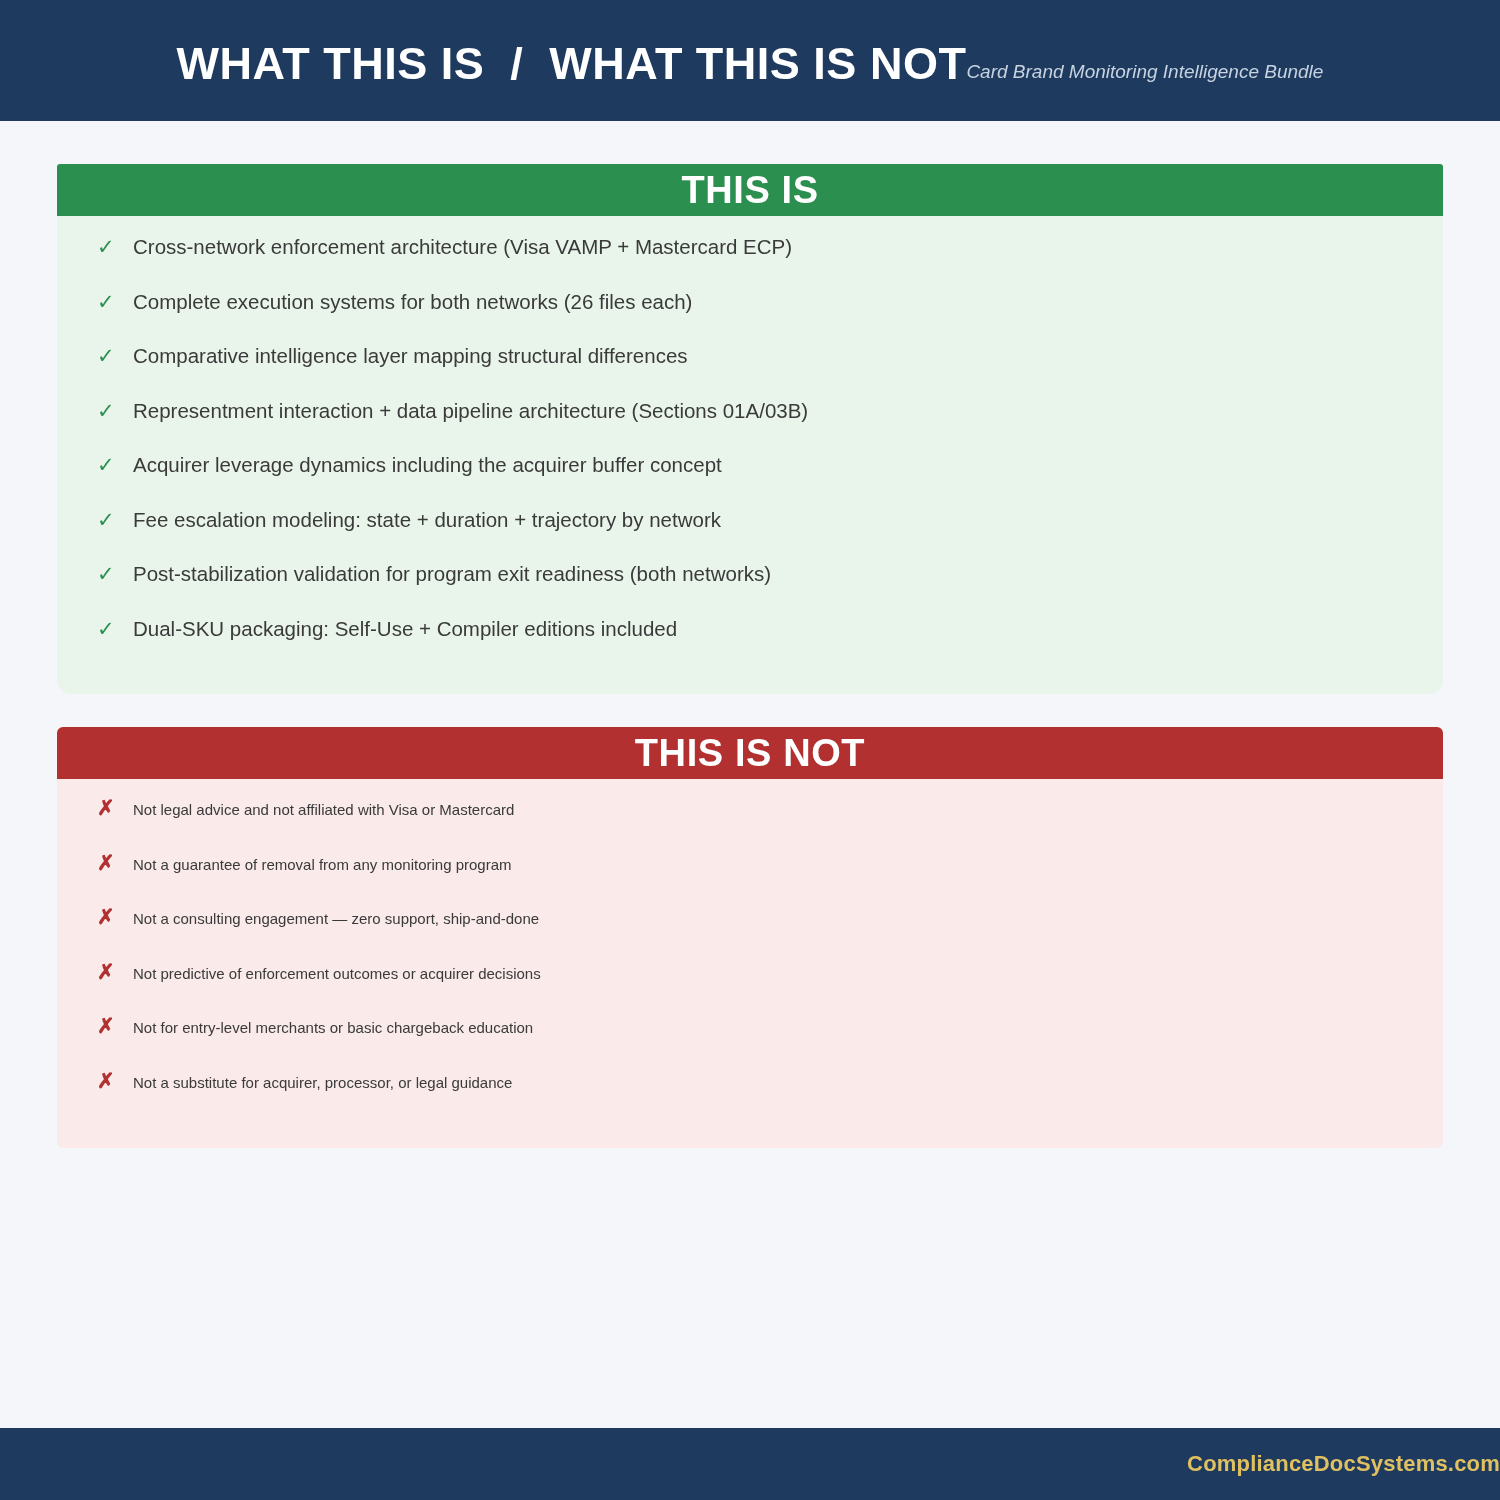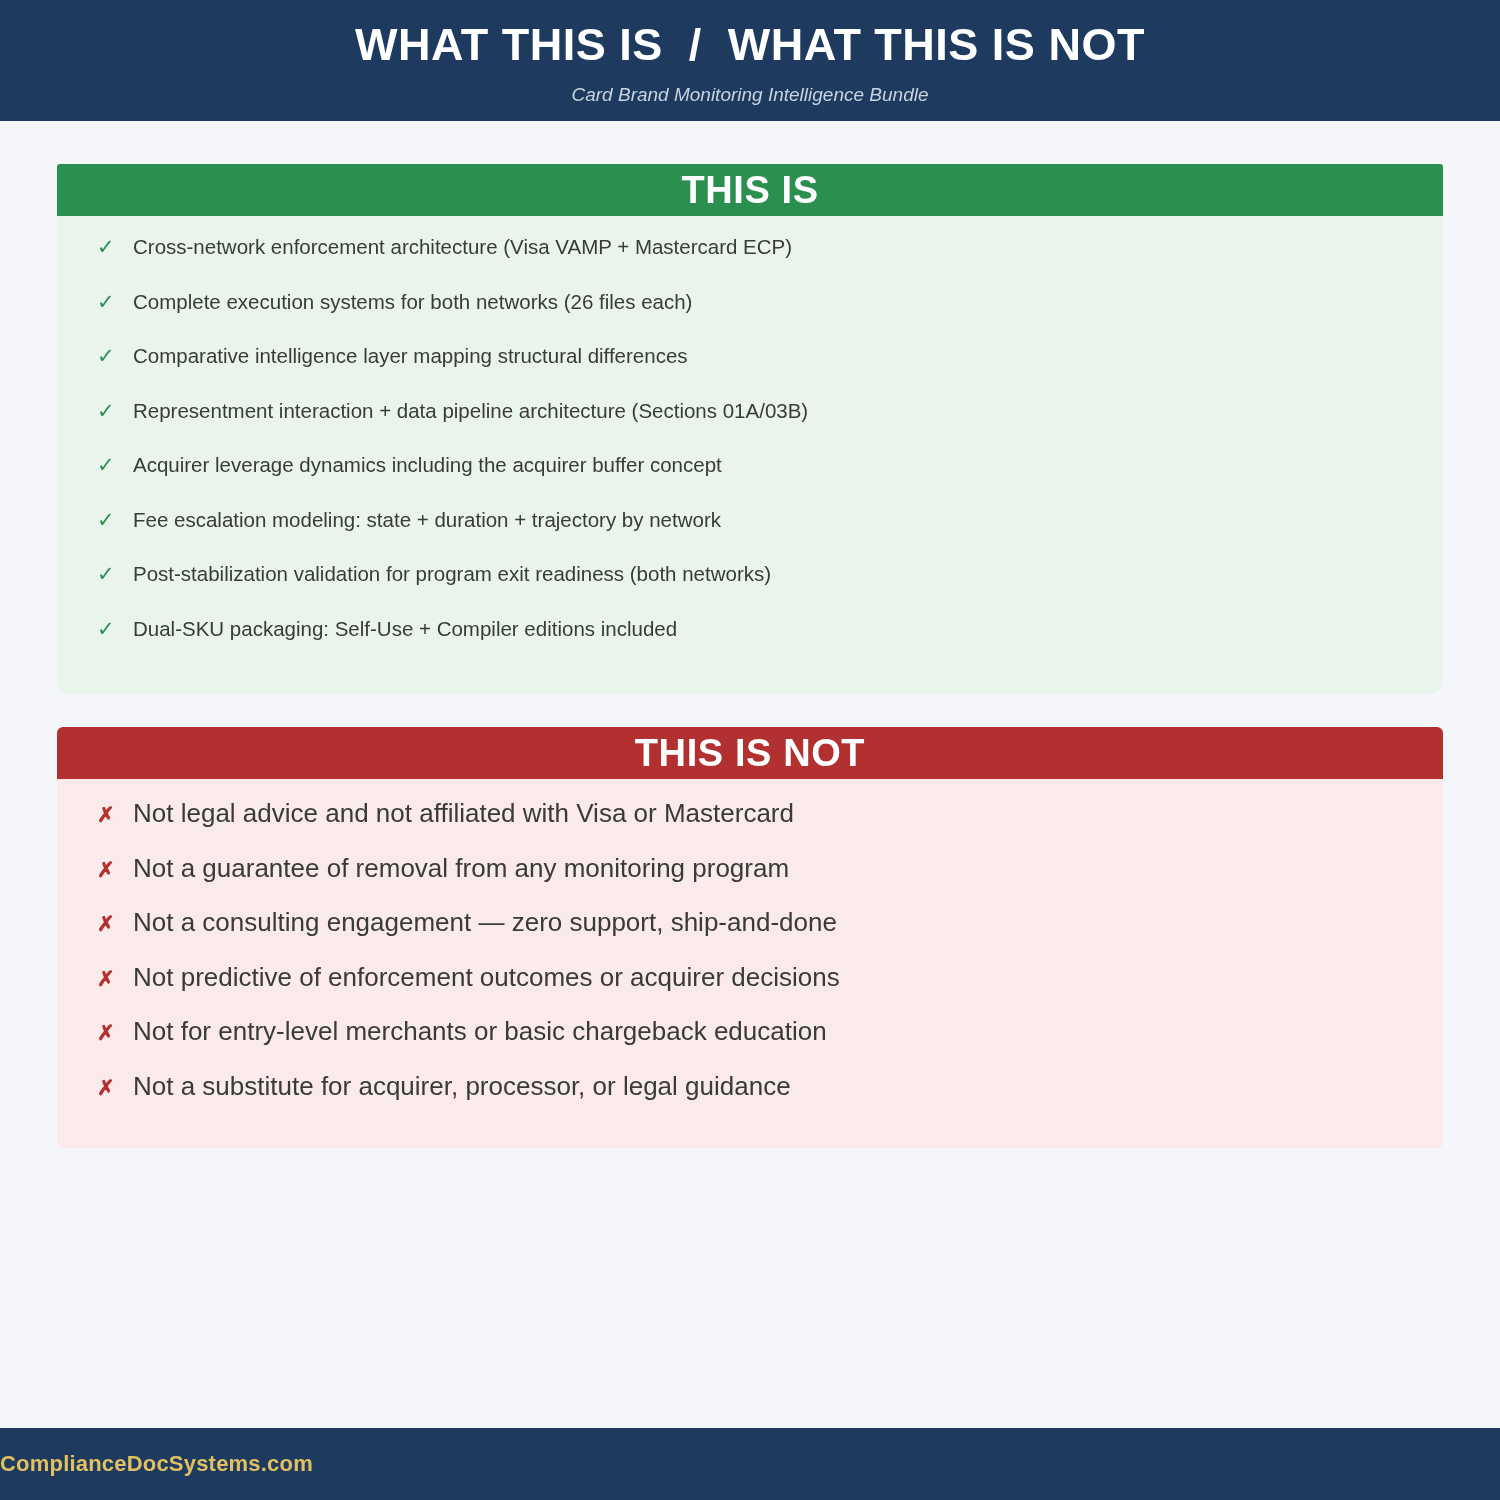--- a/index.html
+++ b/index.html
@@ -19,21 +19,21 @@
     overflow: hidden;
   }
 
   
   .page-header {
     background: #1e3a5f;
     width: 100%;
     height: 121px;
     flex: 0 0 121px;
     display: flex;
-    flex-direction: column;
+    flex-direction: row;
     align-items: center;
     justify-content: center;
     padding-top: 6px;
   }
 
   .page-title {
     color: #ffffff;
     font-size: 45px;
     font-weight: bold;
     letter-spacing: 0.5px;
@@ -109,31 +109,31 @@
   .panel-positive .item-icon { color: #2a8f4f; font-weight: normal; }
   .panel-negative .item-icon { color: #b33030; }
 
   .item-text {
     flex: 1 1 auto;
     font-size: 20.5px;
     color: #3a3a3a;
     line-height: 1.3;
   }
 
-  .panel-negative .item-text { font-size: 26px; }
+  .panel-negative .item-text { font-size: 15px; }
 
   
   .page-footer {
     background: #1e3a5f;
     width: 100%;
     height: 72px;
     flex: 0 0 72px;
     display: flex;
     align-items: center;
-    justify-content: flex-start;
+    justify-content: flex-end;
   }
 
   .footer-link {
     color: #e0c060;
     font-size: 22px;
     font-weight: bold;
     text-decoration: none;
     letter-spacing: 0.2px;
   }
 

